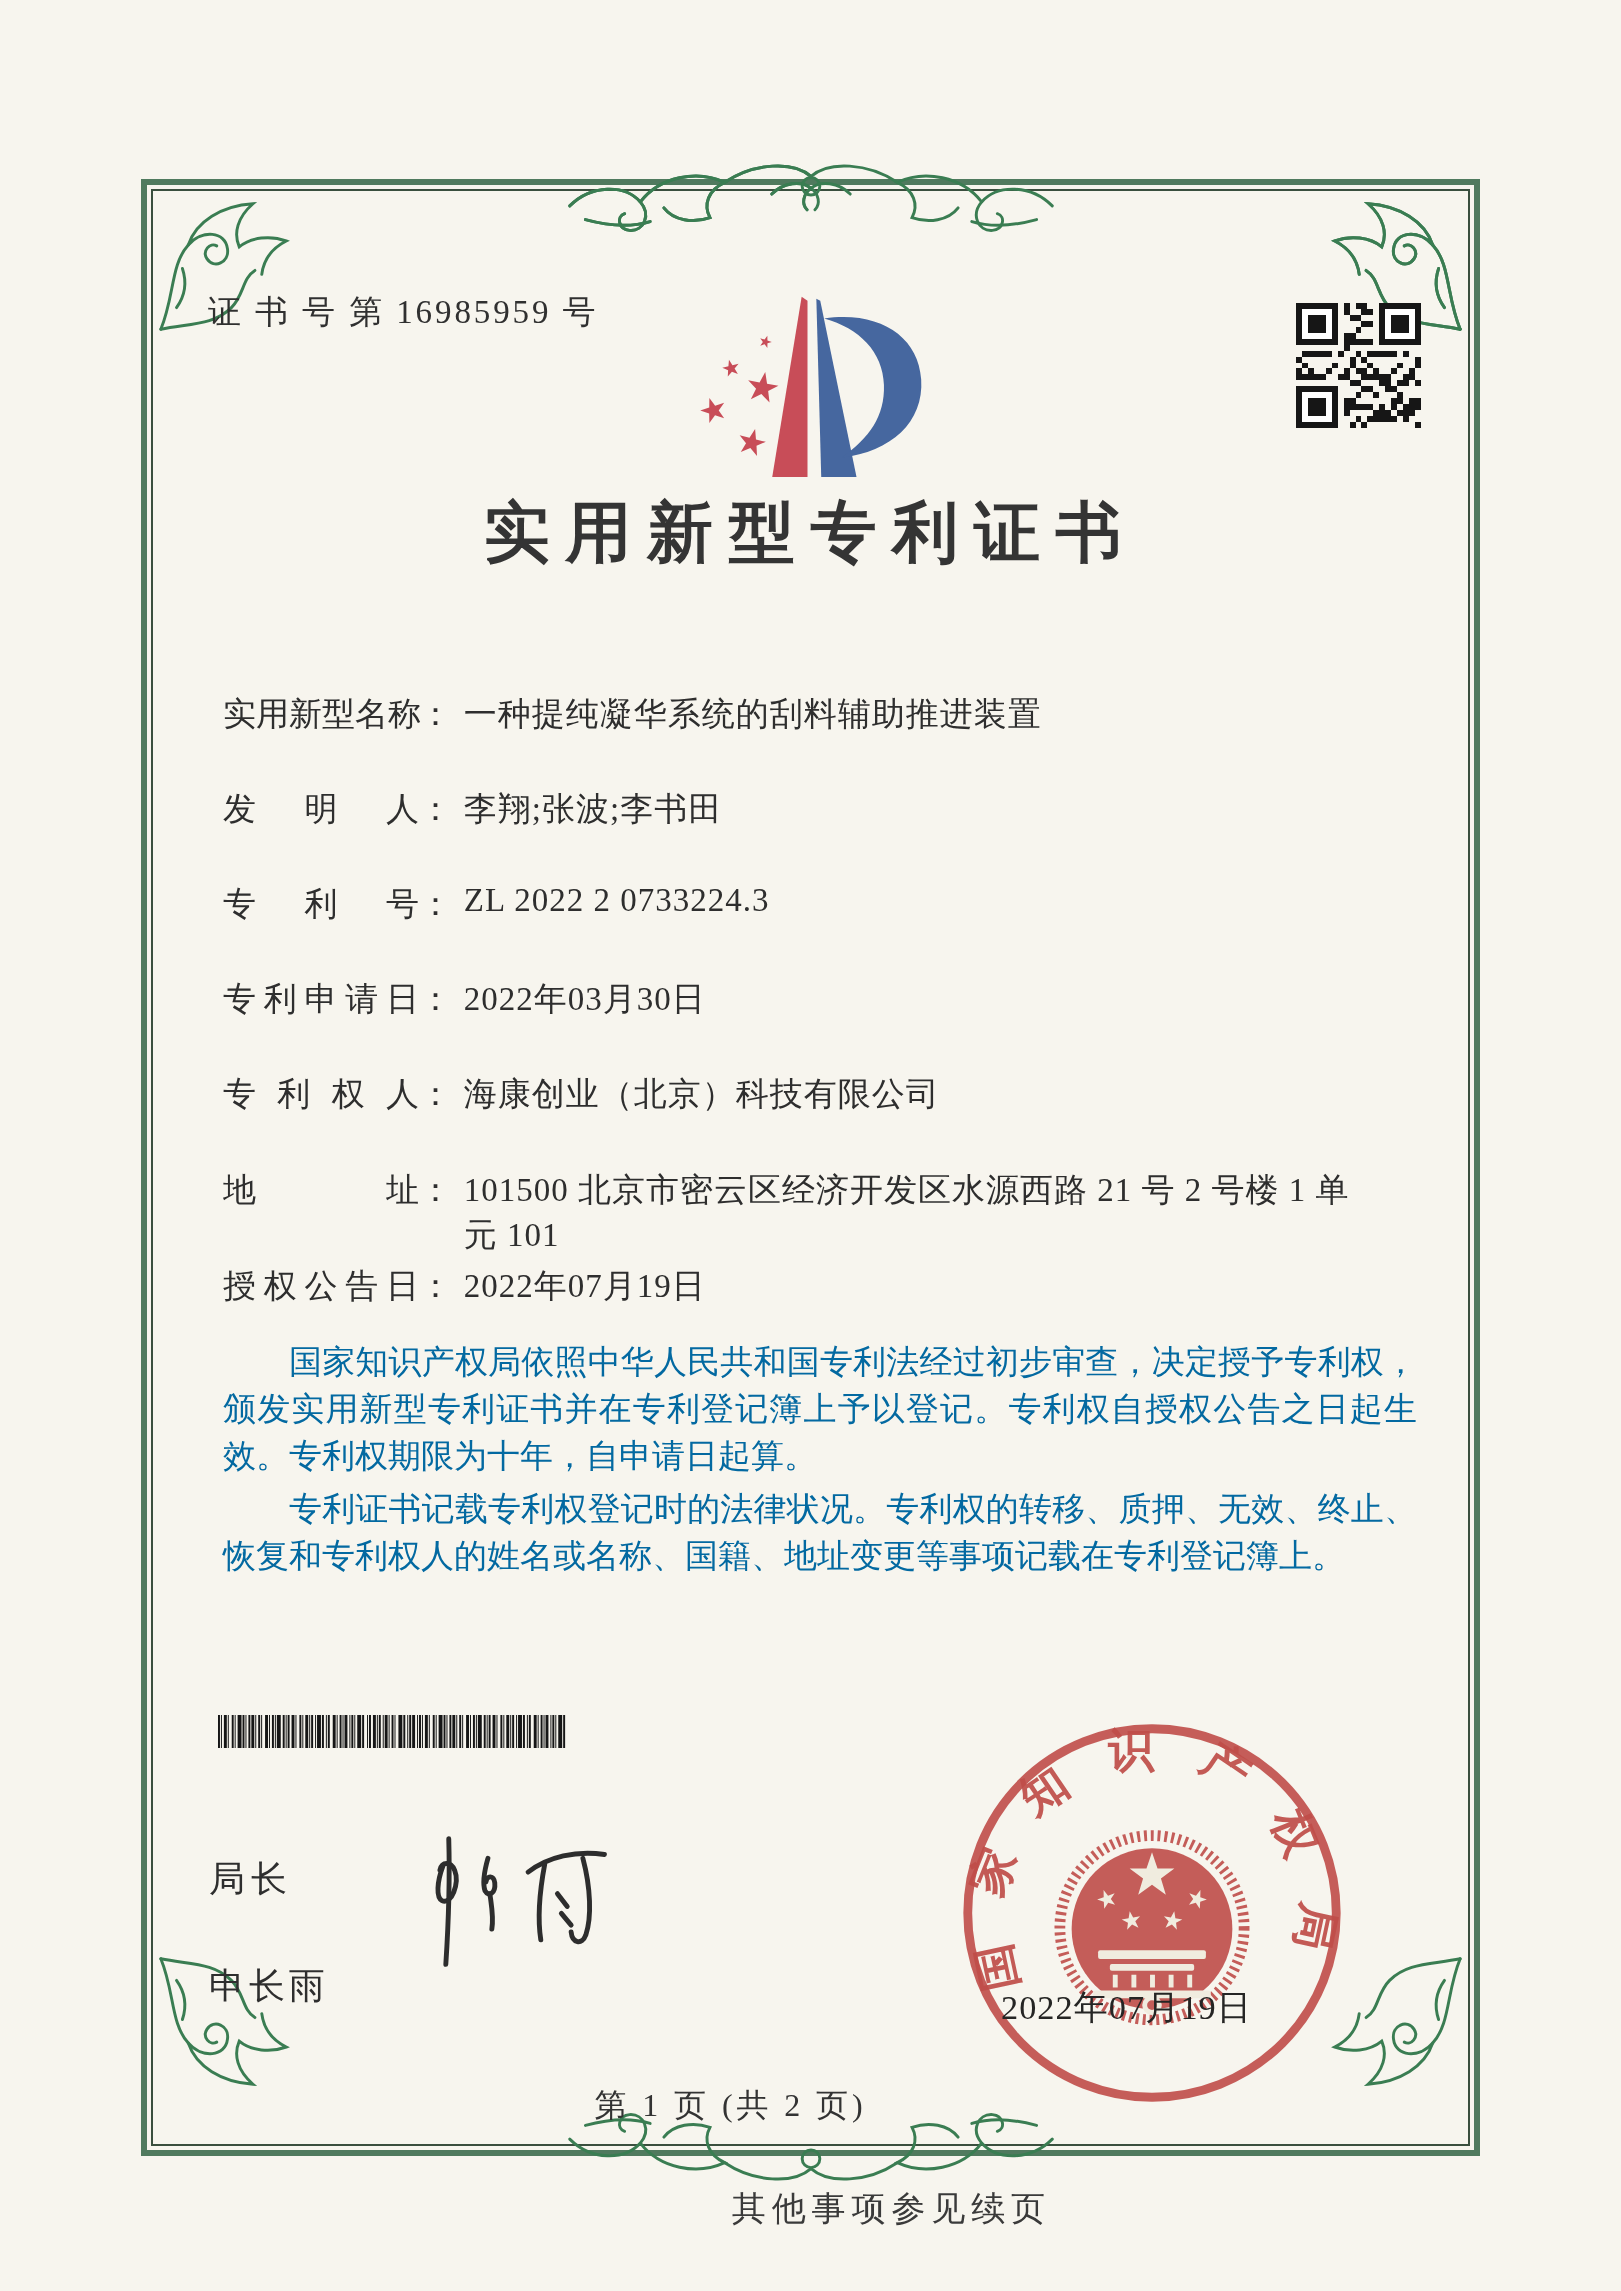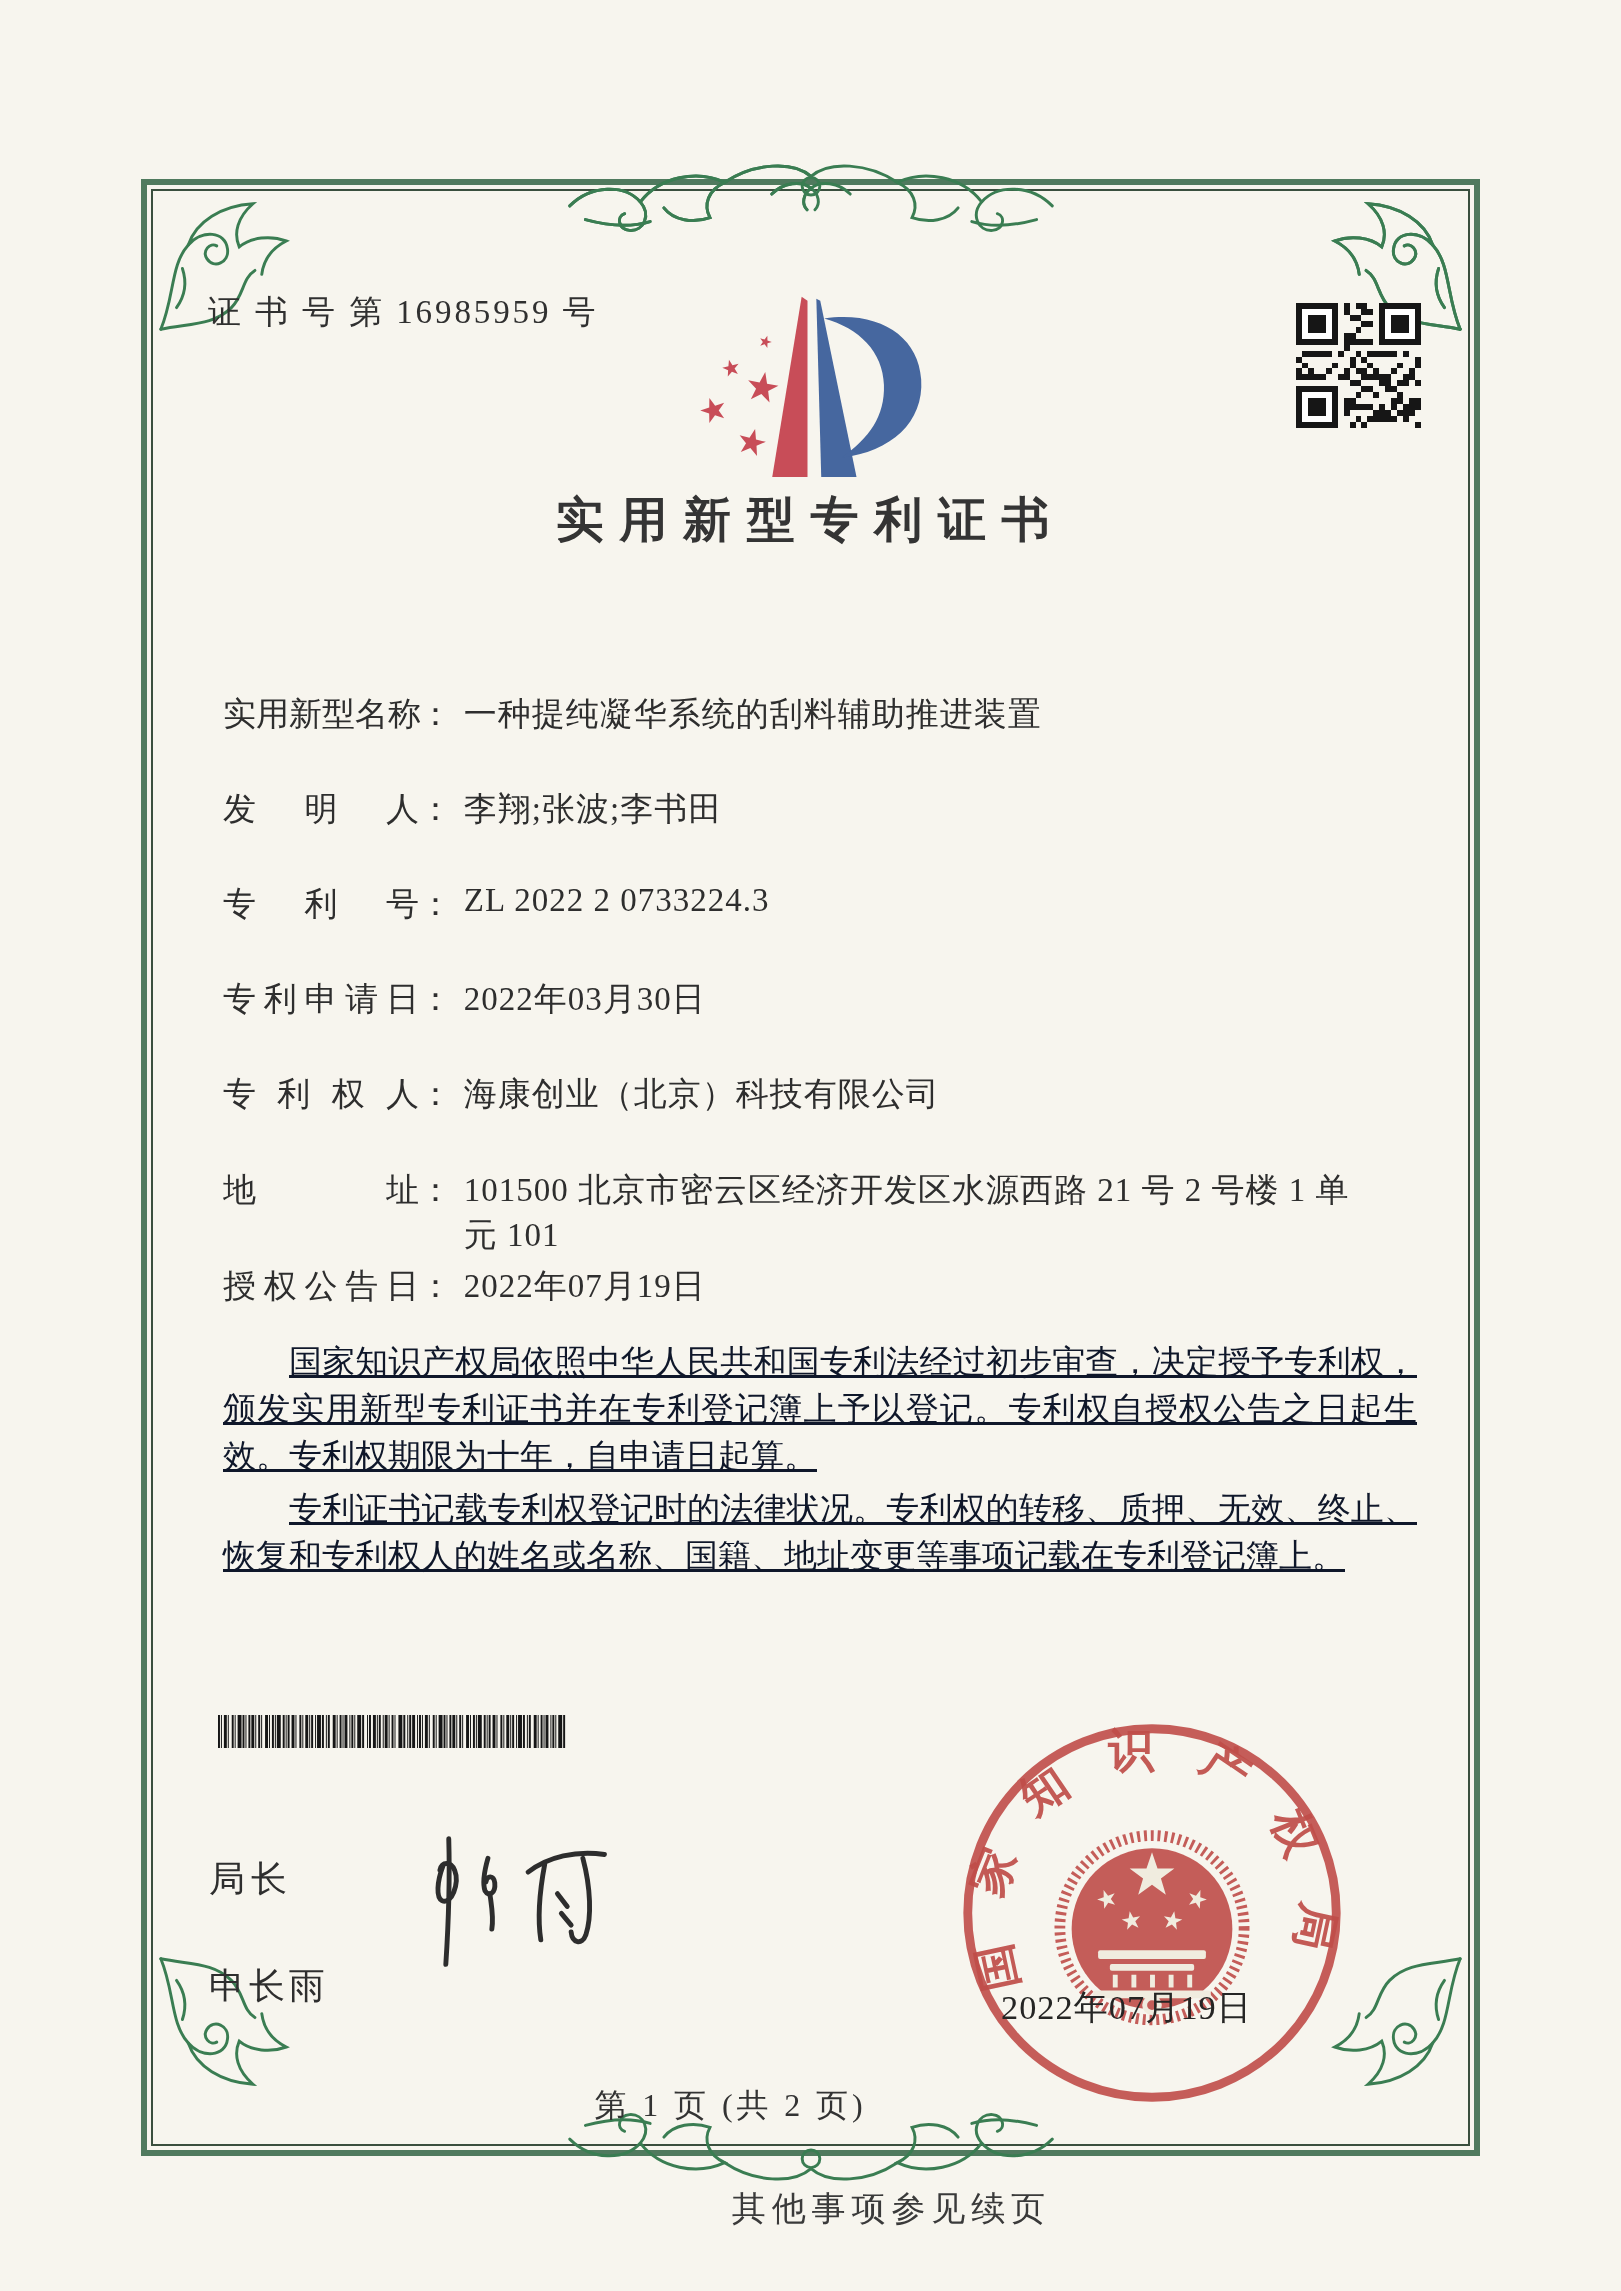--- a/index.html
+++ b/index.html
@@ -32,38 +32,38 @@
   .orn-br{left:1321px;top:1949px;transform:scale(-1,-1);}
   
   .cert-no{
     position:absolute;left:208px;top:290px;
     font-size:33px;letter-spacing:2.9px;color:#303030;
   }
   .logo{position:absolute;left:683px;top:289px;width:251px;height:194px;}
   .qr{position:absolute;left:1296px;top:303px;width:125px;height:125px;shape-rendering:crispEdges;}
   .title{
     position:absolute;left:0;top:488px;width:1621px;margin:0;
-    text-align:center;font-size:48px;font-weight:bold;
+    text-align:center;font-size:66px;font-weight:bold;
     letter-spacing:15.7px;color:#343434;
   }
   
   .field{position:absolute;left:223px;font-size:33px;white-space:nowrap;color:#2e2e2e;}
   .flabel{
     display:inline-block;width:196px;
     text-align:justify;text-align-last:justify;
     vertical-align:top;
   }
   .colon{display:inline-block;vertical-align:top;}
   .fvalue{display:inline-block;margin-left:11.8px;vertical-align:top;letter-spacing:1px;}
   .fvalue .vline{display:block;white-space:nowrap;}
   .field-grant-no{left:772px;}
   
   .body-text{
     position:absolute;left:223px;top:1339px;width:1194px;
-    font-size:33px;line-height:47px;text-align:justify;color:#0f172a;text-decoration:underline;
+    font-size:33px;line-height:47px;text-align:justify;color:#0369a1;
   }
   .body-text p{margin:0 0 5.9px 0;text-indent:2em;}
   
   .barcode{position:absolute;left:218px;top:1715px;width:353px;height:33px;}
   .position-label{position:absolute;left:209px;top:1855px;font-size:36px;letter-spacing:5.9px;color:#2e2e2e;font-family:"Liberation Sans","DejaVu Sans",sans-serif;}
   .commissioner-name{position:absolute;left:209px;top:1914px;font-size:36px;letter-spacing:3.9px;color:#2e2e2e;font-family:"Liberation Sans","DejaVu Sans",sans-serif;margin-top:48px;}
   .signature{position:absolute;left:390px;top:1825px;width:235px;height:159px;}
   .seal{position:absolute;left:956px;top:1717px;width:392px;height:392px;mix-blend-mode:multiply;}
   .page-info{position:absolute;left:410px;top:2084px;width:641px;text-align:center;font-size:32px;letter-spacing:3.9px;color:#333;}
   .continuation{position:absolute;left:410px;top:2186px;width:641px;text-align:right;font-size:34px;letter-spacing:5.9px;color:#3a3a3a;}

